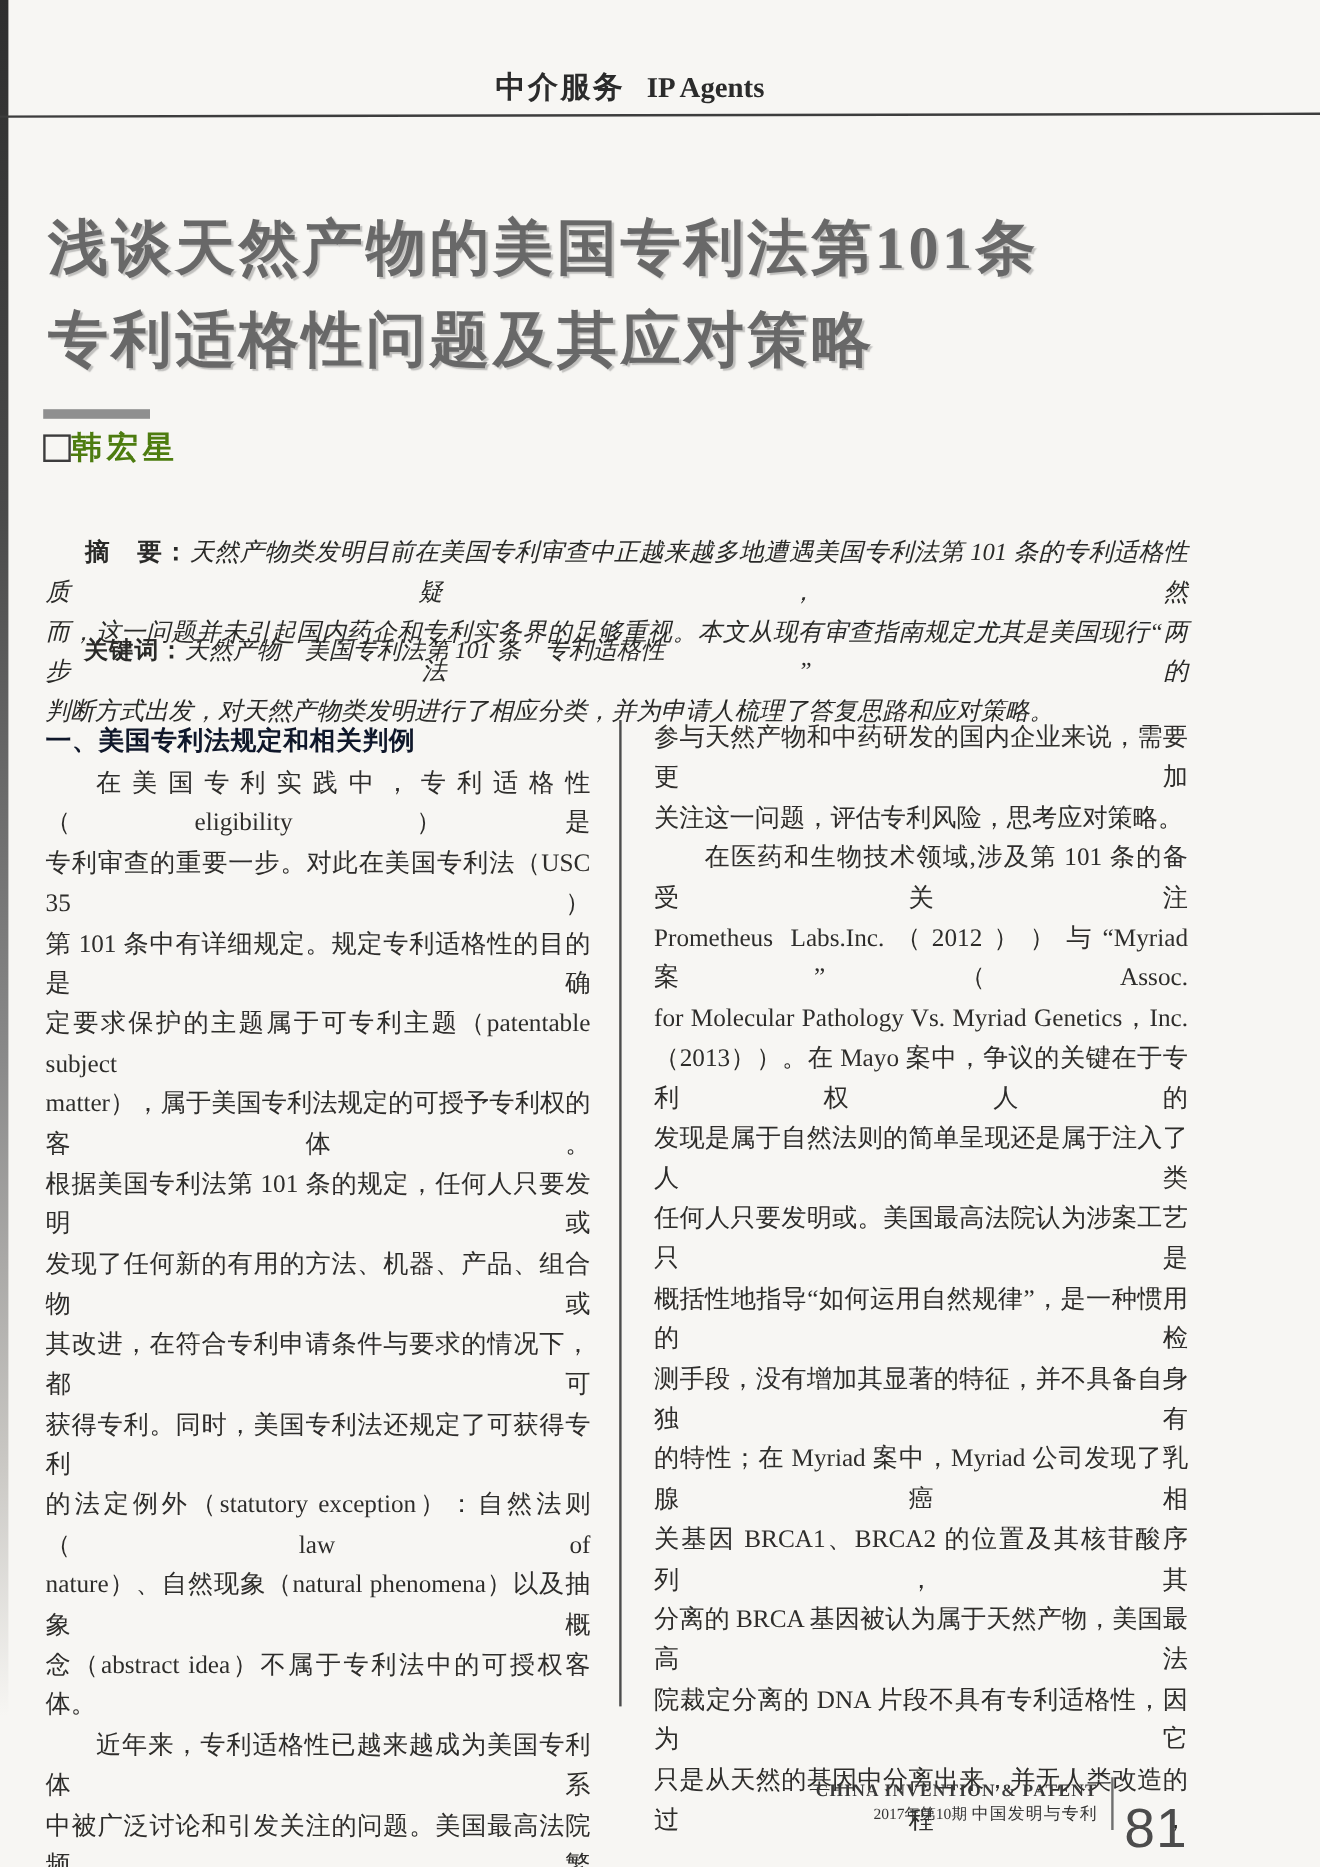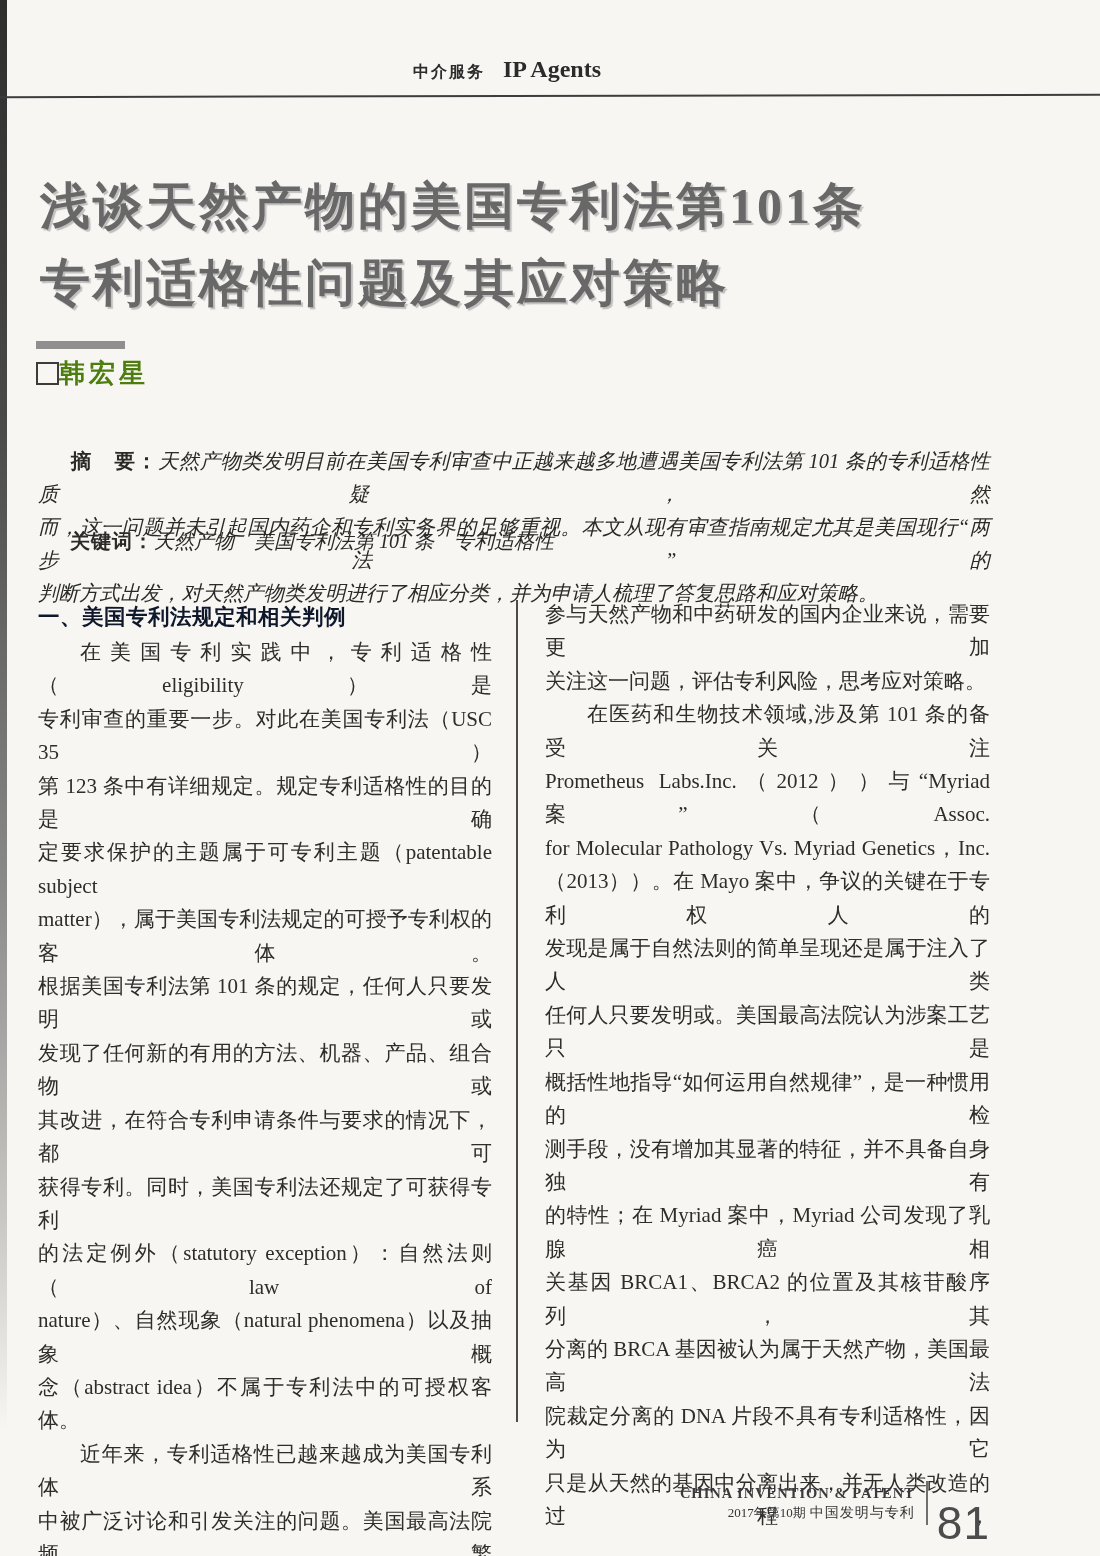--- a/index.html
+++ b/index.html
@@ -12,21 +12,21 @@
   
   .scan-edge{
     position:absolute;left:0;top:0;width:7px;height:1430px;
     background:linear-gradient(to bottom,#2e2e2e 0%,#4a4a4a 30%,#8a8a8a 62%,#c9c7c3 85%,rgba(210,208,204,0) 100%);
   }
   .page-header{
     position:absolute;left:413px;top:56px;white-space:nowrap;
   }
   .page-header .cn{
     font-family:"Liberation Sans","DejaVu Sans",sans-serif;
-    font-weight:700;font-size:16px;color:#2b2b2b;letter-spacing:2px;
+    font-weight:700;font-size:25px;color:#2b2b2b;letter-spacing:2px;
   }
   .page-header .en{
     font-family:"Liberation Serif","DejaVu Serif",serif;
     font-weight:700;font-size:24px;color:#2b2b2b;margin-left:18px;
   }
   .header-rule{
     position:absolute;left:0;top:95px;width:1100px;height:2px;
     background:#3d3d3d;transform:rotate(-0.12deg);
   }
   .article-title{
@@ -129,21 +129,21 @@
 </div>
 
 <div class="keywords">
   <span class="lbl">关键词：</span><span>天然产物　美国专利法第 101 条　专利适格性</span>
 </div>
 
 <div class="col col-left">
   <div class="sec-heading">一、美国专利法规定和相关判例</div>
   <div class="bl ind">在美国专利实践中，专利适格性（eligibility）是</div>
   <div class="bl">专利审查的重要一步。对此在美国专利法（USC 35）</div>
-  <div class="bl">第 123 条中有详细规定。规定专利适格性的目的是确</div>
+  <div class="bl">第 101 条中有详细规定。规定专利适格性的目的是确</div>
   <div class="bl">定要求保护的主题属于可专利主题（patentable subject</div>
   <div class="bl">matter），属于美国专利法规定的可授予专利权的客体。</div>
   <div class="bl">根据美国专利法第 101 条的规定，任何人只要发明或</div>
   <div class="bl">发现了任何新的有用的方法、机器、产品、组合物或</div>
   <div class="bl">其改进，在符合专利申请条件与要求的情况下，都可</div>
   <div class="bl">获得专利。同时，美国专利法还规定了可获得专利</div>
   <div class="bl">的法定例外（statutory exception）：自然法则（law of</div>
   <div class="bl">nature）、自然现象（natural phenomena）以及抽象概</div>
   <div class="bl endl">念（abstract idea）不属于专利法中的可授权客体。</div>
   <div class="bl ind">近年来，专利适格性已越来越成为美国专利体系</div>

